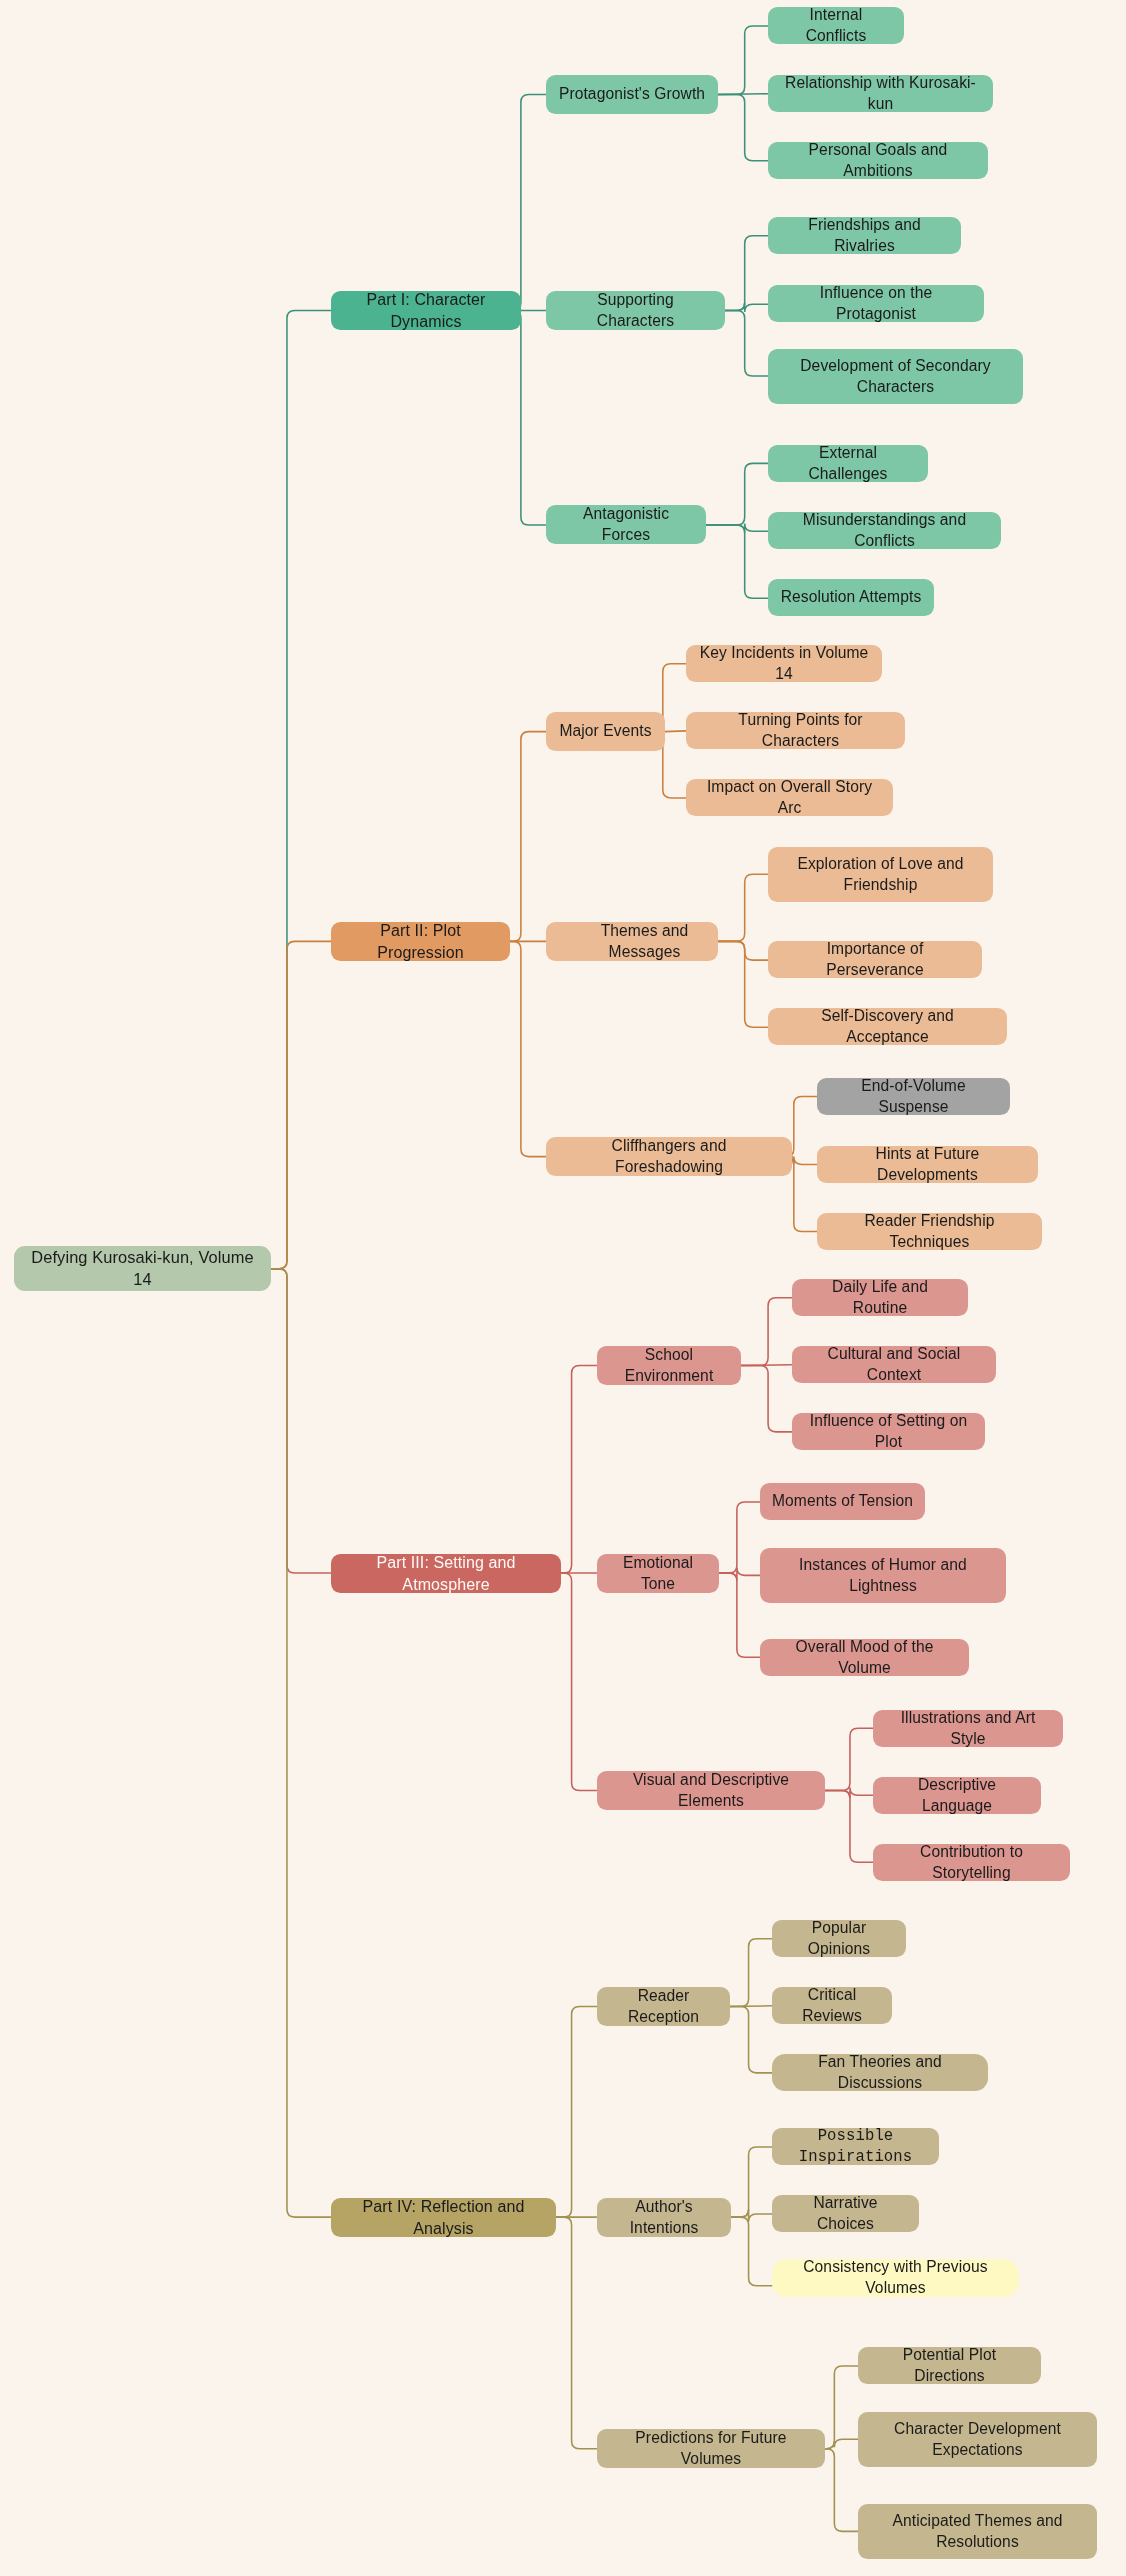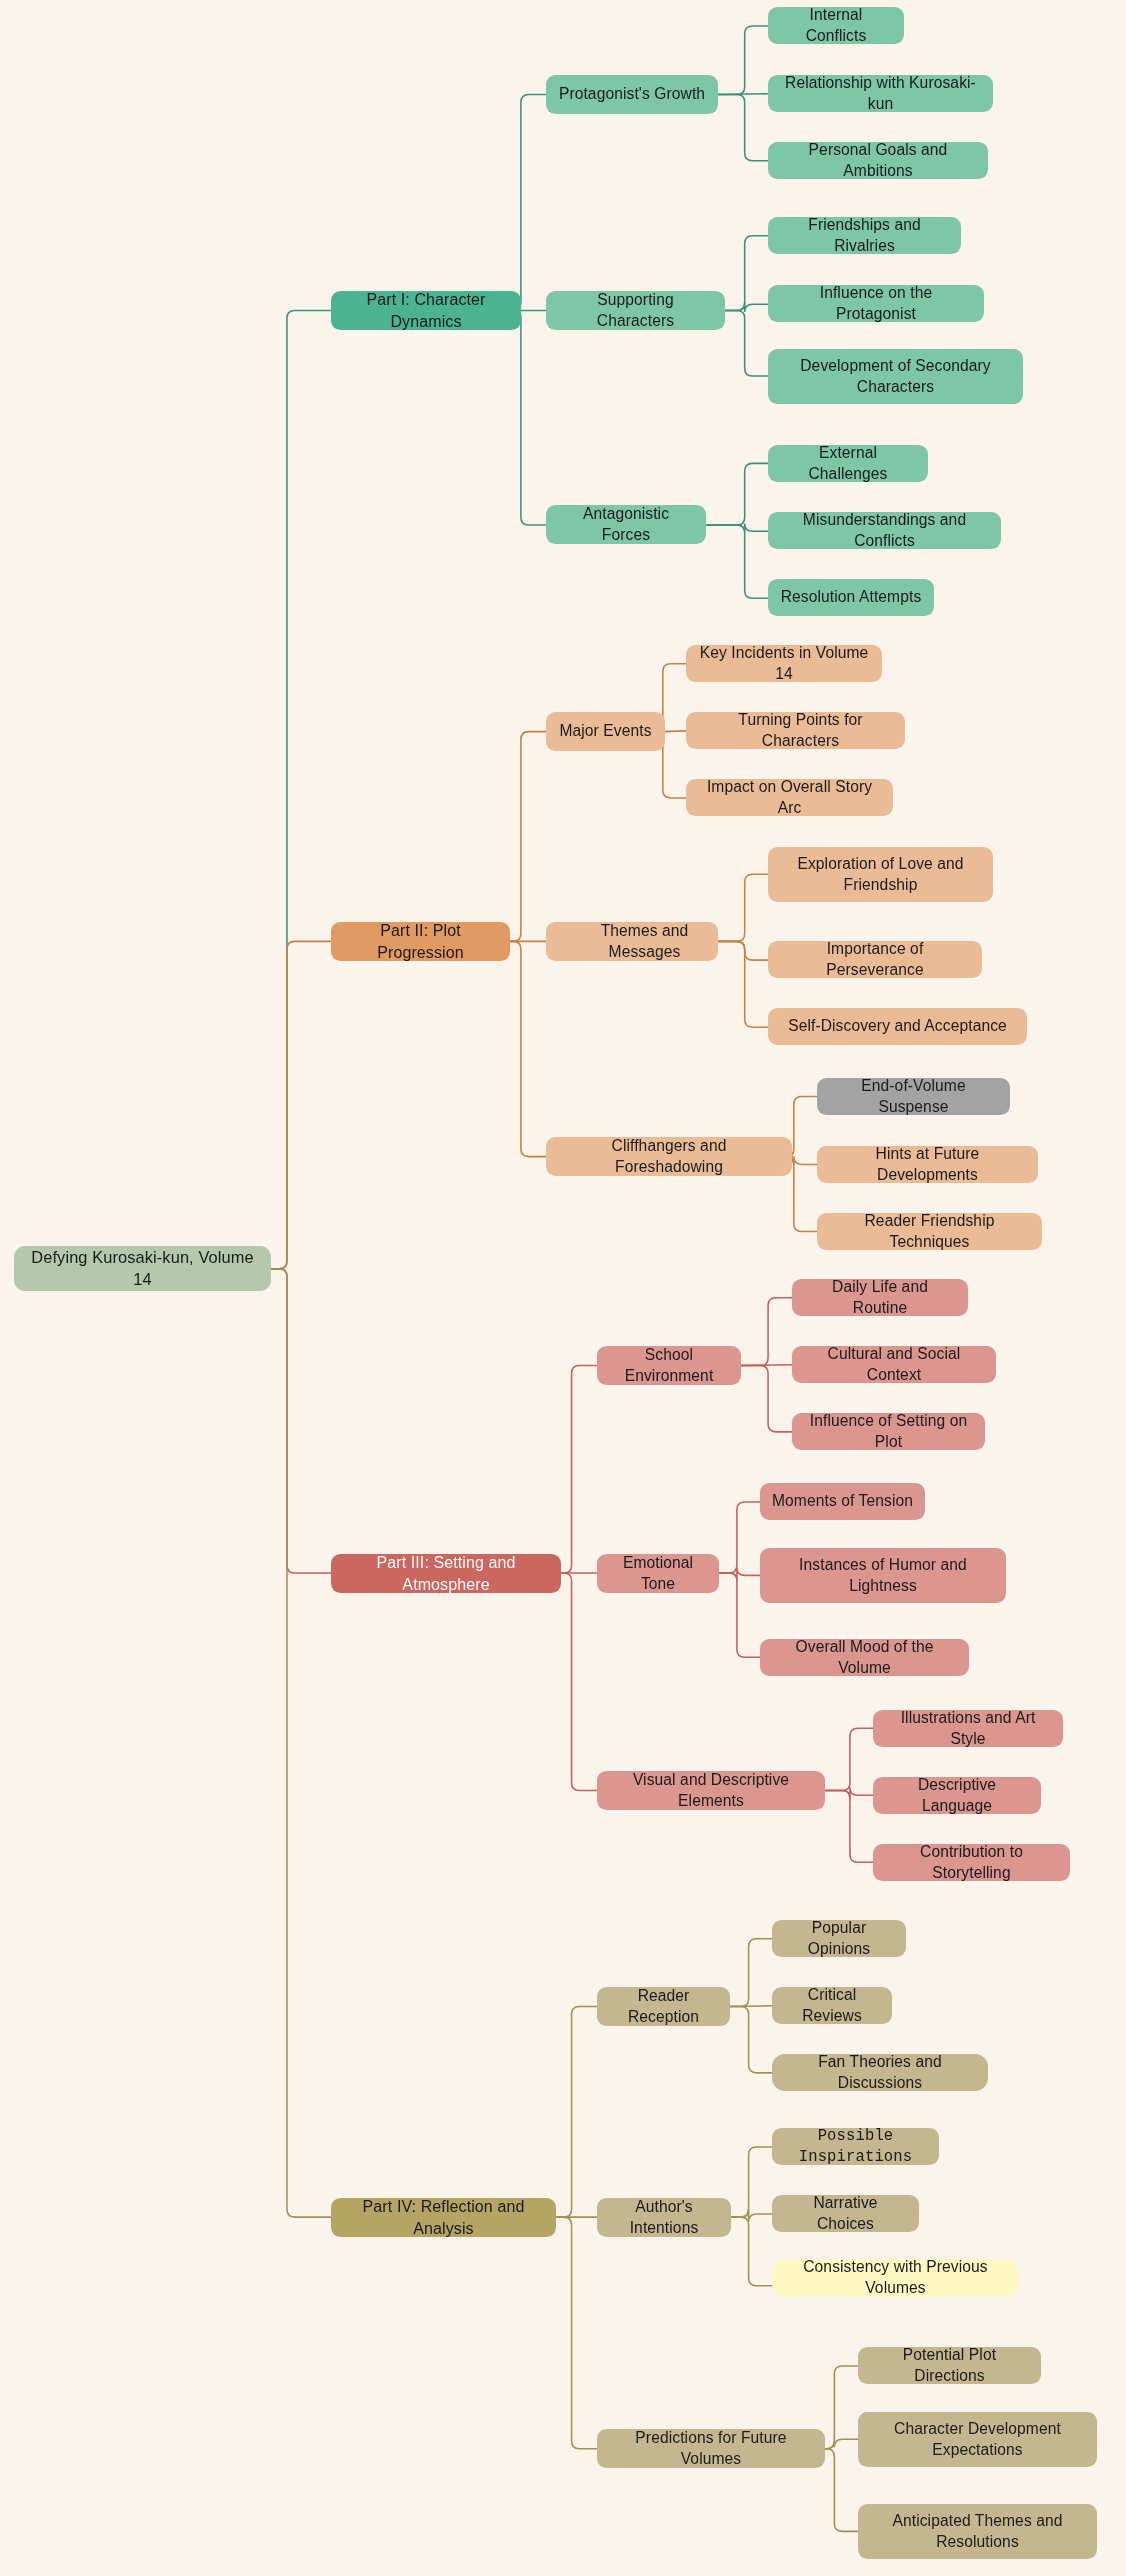--- a/index.html
+++ b/index.html
@@ -127,21 +127,21 @@
       <div class="node lvl3" style="left: 768px; top: 579px; width: 166px; height: 37px; background: rgb(126, 199, 166);">Resolution Attempts</div>
       <div class="node lvl1" style="left: 331px; top: 922px; width: 179px; height: 39px; background: rgb(224, 154, 98);">Part II: Plot Progression</div>
       <div class="node lvl2" style="left: 546px; top: 712px; width: 119px; height: 39px; background: rgb(234, 187, 149);">Major Events</div>
       <div class="node lvl3" style="left: 686px; top: 645px; width: 196px; height: 37px; background: rgb(234, 187, 149);">Key Incidents in Volume 14</div>
       <div class="node lvl3" style="left: 686px; top: 712px; width: 219px; height: 37px; background: rgb(234, 187, 149); padding-left: 21px;">Turning Points for Characters</div>
       <div class="node lvl3" style="left: 686px; top: 779px; width: 207px; height: 37px; background: rgb(234, 187, 149);">Impact on Overall Story Arc</div>
       <div class="node lvl2" style="left: 546px; top: 922px; width: 172px; height: 39px; background: rgb(234, 187, 149); padding-left: 36px;">Themes and Messages</div>
       <div class="node lvl3" style="left: 768px; top: 847px; width: 225px; height: 55px; background: rgb(234, 187, 149);">Exploration of Love and
 Friendship</div>
       <div class="node lvl3" style="left: 768px; top: 941px; width: 214px; height: 37px; background: rgb(234, 187, 149);">Importance of Perseverance</div>
-      <div class="node lvl3" style="left: 768px; top: 1008px; width: 259px; height: 37px; background: rgb(234, 187, 149);">Self-Discovery and Acceptance</div>
+      <div class="node lvl3" style="left: 768px; top: 1008px; width: 239px; height: 37px; background: rgb(234, 187, 149);">Self-Discovery and Acceptance</div>
       <div class="node lvl2" style="left: 546px; top: 1137px; width: 246px; height: 39px; background: rgb(234, 187, 149);">Cliffhangers and Foreshadowing</div>
       <div class="node lvl3" style="left: 817px; top: 1078px; width: 193px; height: 37px; background: #a3a3a3;">End-of-Volume Suspense</div>
       <div class="node lvl3" style="left: 817px; top: 1146px; width: 221px; height: 37px; background: rgb(234, 187, 149);">Hints at Future Developments</div>
       <div class="node lvl3" style="left: 817px; top: 1213px; width: 225px; height: 37px; background: rgb(234, 187, 149);">Reader Friendship Techniques</div>
       <div class="node lvl1 white-text" style="left: 331px; top: 1554px; width: 230px; height: 39px; background: rgb(203, 103, 97);">Part III: Setting and Atmosphere</div>
       <div class="node lvl2" style="left: 597px; top: 1346px; width: 144px; height: 39px; background: rgb(220, 150, 144);">School Environment</div>
       <div class="node lvl3" style="left: 792px; top: 1279px; width: 176px; height: 37px; background: rgb(220, 150, 144);">Daily Life and Routine</div>
       <div class="node lvl3" style="left: 792px; top: 1346px; width: 204px; height: 37px; background: rgb(220, 150, 144);">Cultural and Social Context</div>
       <div class="node lvl3" style="left: 792px; top: 1413px; width: 193px; height: 37px; background: rgb(220, 150, 144);">Influence of Setting on Plot</div>
       <div class="node lvl2" style="left: 597px; top: 1554px; width: 122px; height: 39px; background: rgb(220, 150, 144);">Emotional Tone</div>

